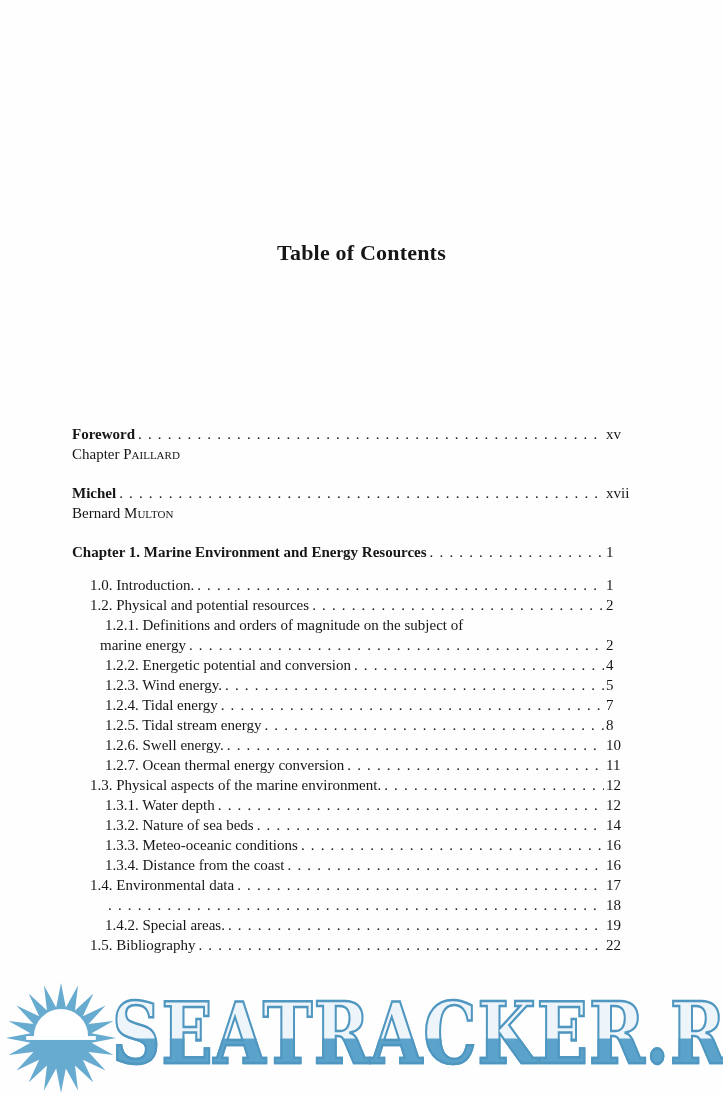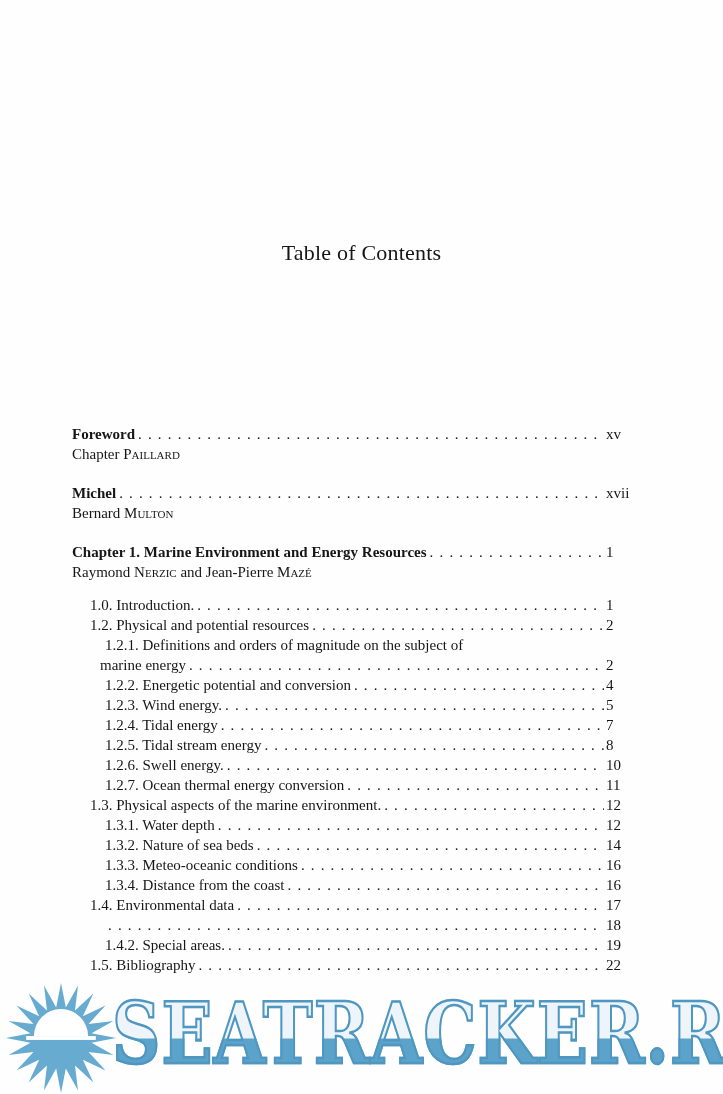--- a/index.html
+++ b/index.html
@@ -9,21 +9,21 @@
     font-family: "Liberation Serif", serif;
     color: #161616;
     position: relative;
     overflow: hidden;
   }
   .doc-title {
     position: absolute;
     top: 240px; left: 0; width: 723px;
     text-align: center;
     font-size: 22px;
-    font-weight: normal;
+    font-weight: bold;
     margin: 0;
     letter-spacing: 0.2px;
   }
   .toc {
     position: absolute;
     left: 72px; top: 424px;
     width: 580px;
     font-size: 15px;
     line-height: 20px;
   }
@@ -94,21 +94,20 @@
         <span class="pg">xvii</span>
       </div>
       <div class="authors"><span>Bernard </span><span class="sc">Multon</span></div>
     </div>
     <div class="block">
       <div class="row heading">
         <span class="lbl">Chapter 1. Marine Environment and Energy Resources</span>
         <span class="leader" aria-hidden="true">. . . . . . . . . . . . . . . . . . . . . . . . . . . . . . . . . . . . . . . . . . . . . . . . . . . . . . . . . . . . . . . . . . . . . . . . . . . . . . . . . . . . . . . . . . </span>
         <span class="pg">1</span>
       </div>
-      <div class="authors"><span>Raymond </span><span class="sc">Nerzic</span><span> and Jean-Pierre </span><span class="sc">Mazé</span></div>
       <div class="entries">
         <div class="row entry ind-1">
           <span class="lbl">1.0. Introduction.</span>
           <span class="leader" aria-hidden="true">. . . . . . . . . . . . . . . . . . . . . . . . . . . . . . . . . . . . . . . . . . . . . . . . . . . . . . . . . . . . . . . . . . . . . . . . . . . . . . . . . . . . . . . . . . </span>
           <span class="pg">1</span>
         </div>
         <div class="row entry ind-1">
           <span class="lbl">1.2. Physical and potential resources</span>
           <span class="leader" aria-hidden="true">. . . . . . . . . . . . . . . . . . . . . . . . . . . . . . . . . . . . . . . . . . . . . . . . . . . . . . . . . . . . . . . . . . . . . . . . . . . . . . . . . . . . . . . . . . </span>
           <span class="pg">2</span>

